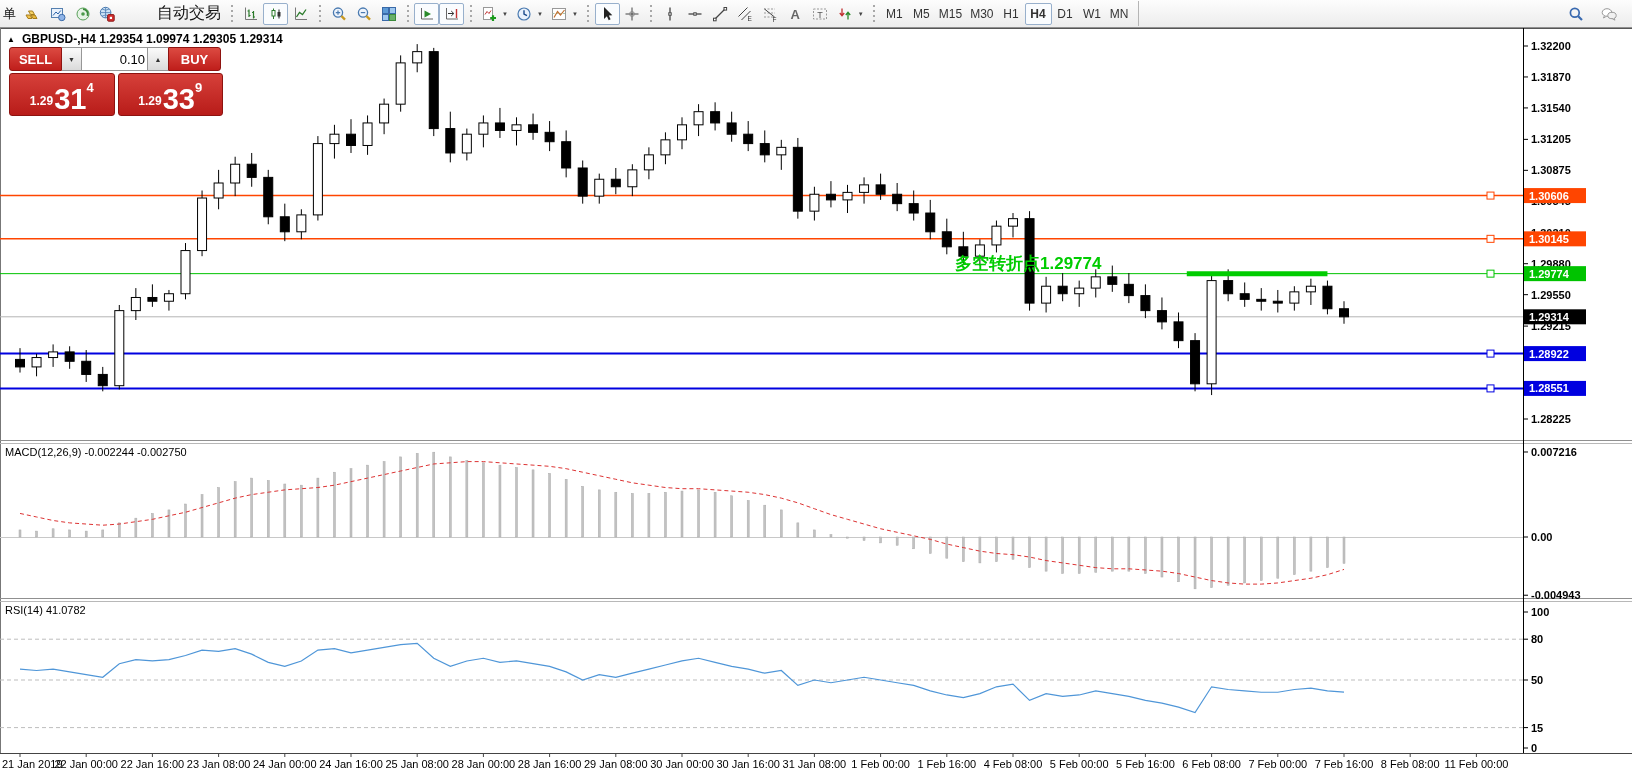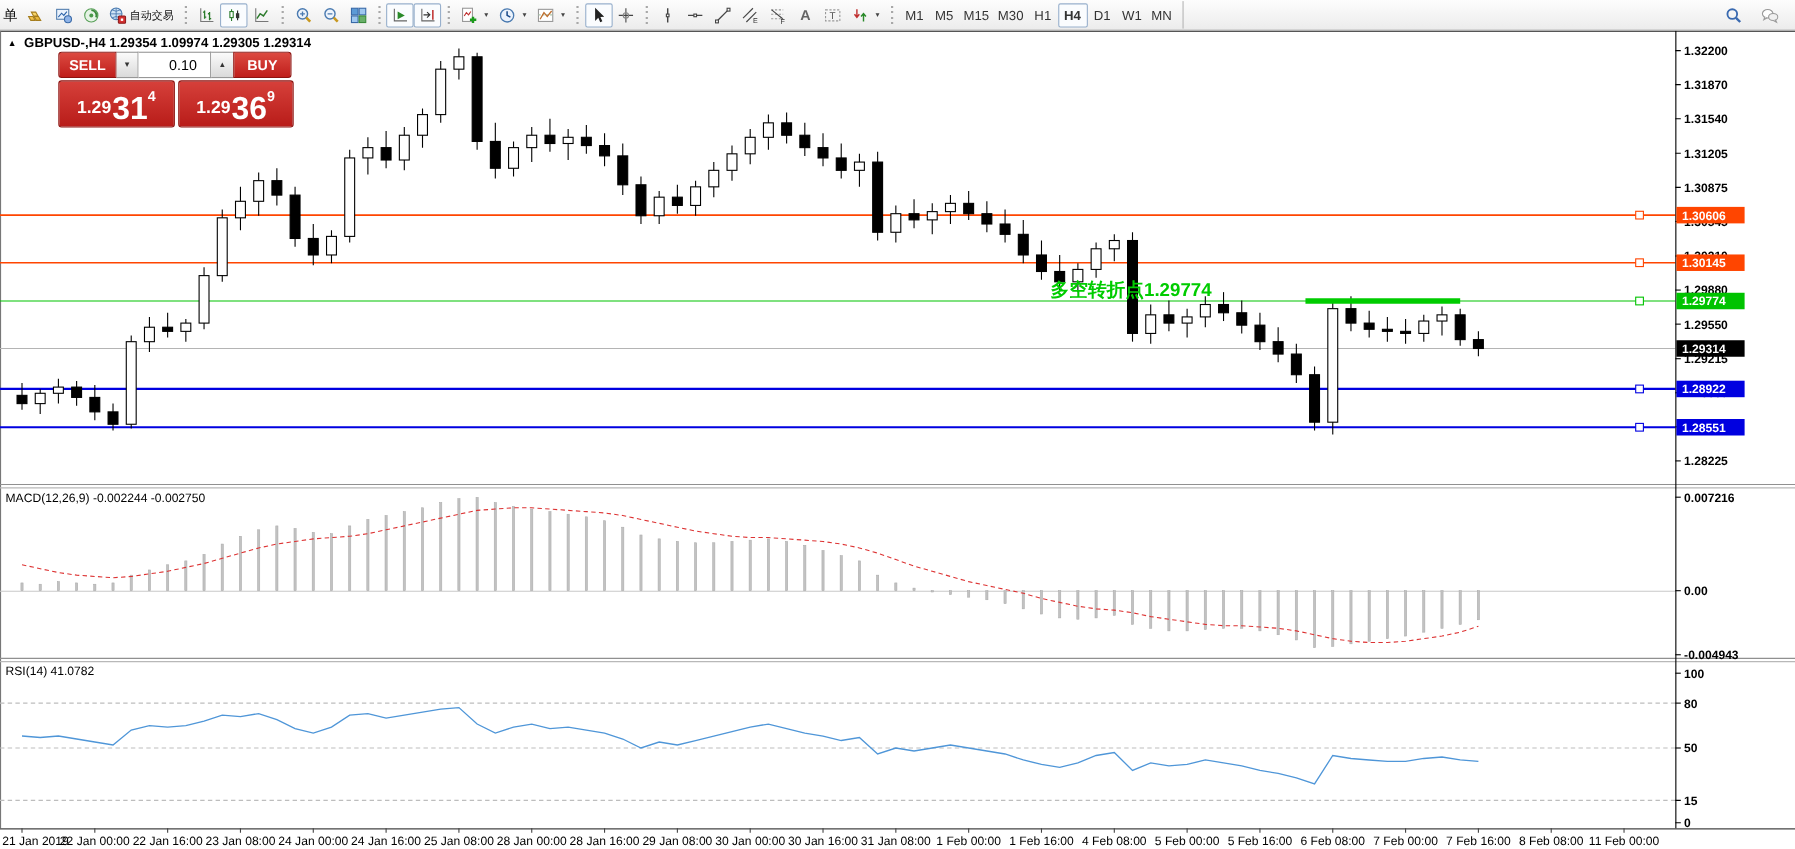--- a/index.html
+++ b/index.html
@@ -9,57 +9,57 @@
   .toolbar{height:27px;background:linear-gradient(#fdfdfd,#ececec);
            border-bottom:1px solid #8f8f8f;display:flex;align-items:center;
            padding:0 3px;position:relative;}
   .tb-left-text{font-size:13px;color:#111;margin:0 4px 0 0;}
   #tb-buttons{display:flex;align-items:center;height:100%;}
   .tb-btn{height:22px;min-width:25px;display:flex;align-items:center;justify-content:center;
           border:1px solid transparent;border-radius:2px;background:transparent;
           padding:0 3px;gap:3px;cursor:default;box-sizing:border-box;}
   .tb-btn.active{background:#fafcfe;border-color:#98b0cc;}
   .tb-btn svg{display:block;}
-  .tb-label{font-size:10px;color:#111;white-space:nowrap;}
+  .tb-label{font-size:16px;color:#111;white-space:nowrap;margin-left:39px;}
   .tb-caret{font-size:6px;color:#444;margin-left:2px;}
   .tb-grip{width:7px;height:18px;margin:0 3px;
            background-image:repeating-linear-gradient(to bottom,#a8a8a8 0 2px,transparent 2px 5px);
            background-size:2px 100%;background-repeat:no-repeat;background-position:center;}
   .tb-vline{width:1px;height:25px;background:#b5b5b5;margin:0 5px;}
   .tf-btn{height:22px;min-width:27px;display:flex;align-items:center;justify-content:center;
           font-size:12px;color:#333;border:1px solid transparent;border-radius:2px;
           padding:0 3px;box-sizing:border-box;}
   .tf-btn.active{background:#fafcfe;border-color:#98b0cc;font-weight:bold;}
   #tb-right{margin-left:auto;display:flex;align-items:center;gap:8px;padding-right:8px;}
   
   .chart-area{position:relative;width:1632px;height:744px;background:#fff;}
   #chart-svg{position:absolute;left:0;top:0;}
   .symbol-header{position:absolute;left:7px;top:4px;display:flex;align-items:center;gap:7px;
                  font-size:12px;font-weight:bold;color:#000;}
   .hdr-marker{font-size:8px;color:#000;cursor:pointer;}
   
-  .trade-panel{position:absolute;left:9px;top:19px;width:214px;margin-left:44px;}
+  .trade-panel{position:absolute;left:9px;top:19px;width:214px;}
   .tp-row1{display:flex;height:24px;}
   .btn-trade{width:53px;color:#fff;font-size:13px;font-weight:bold;
              background:linear-gradient(#dc4a41,#bf1e1b);border:1px solid #8e1310;
              display:flex;align-items:center;justify-content:center;box-sizing:border-box;}
   .btn-sell{border-radius:3px 0 0 3px;}
   .btn-buy{border-radius:0 3px 3px 0;}
   .vol-btn{width:20px;background:linear-gradient(#fbfbfb,#dadada);border:1px solid #979797;
            border-left:none;font-size:7px;color:#333;display:flex;align-items:center;
            justify-content:center;box-sizing:border-box;}
   .vol-field{width:66px;background:#fff;border:1px solid #979797;border-left:none;
              font-size:13px;color:#000;display:flex;align-items:center;justify-content:flex-end;
-             padding-right:12px;box-sizing:border-box;}
+             padding-right:2px;box-sizing:border-box;}
   .vol-up{border-right:none;}
   .tp-row2{display:flex;gap:3px;margin-top:2px;height:43px;}
   .price-box{flex:1;background:linear-gradient(#d6403a,#b81c19);border:1px solid #8e1310;
              border-radius:3px;display:flex;align-items:flex-end;justify-content:center;
              color:#fff;padding-bottom:3px;box-sizing:border-box;}
-  .pp{font-size:16px;font-weight:bold;margin:0 1px 4px 0;}
+  .pp{font-size:12px;font-weight:bold;margin:0 1px 4px 0;}
   .pb{font-size:29px;font-weight:bold;line-height:26px;}
   .ps{font-size:13px;font-weight:bold;margin-bottom:17px;}
 </style>
 </head>
 <body>
 
 <div class="toolbar">
   <span class="tb-left-text">单</span>
   <div id="tb-buttons">
       <div class="tb-btn">
@@ -689,18 +689,18 @@
       <div class="btn-trade btn-buy">BUY</div>
     </div>
     <div class="tp-row2">
       <div class="price-box">
         <span class="pp">1.29</span>
         <span class="pb">31</span>
         <span class="ps">4</span>
       </div>
       <div class="price-box">
         <span class="pp">1.29</span>
-        <span class="pb">36</span>
+        <span class="pb">33</span>
         <span class="ps">9</span>
       </div>
     </div>
   </div>
 </div>
 
 </body></html>

